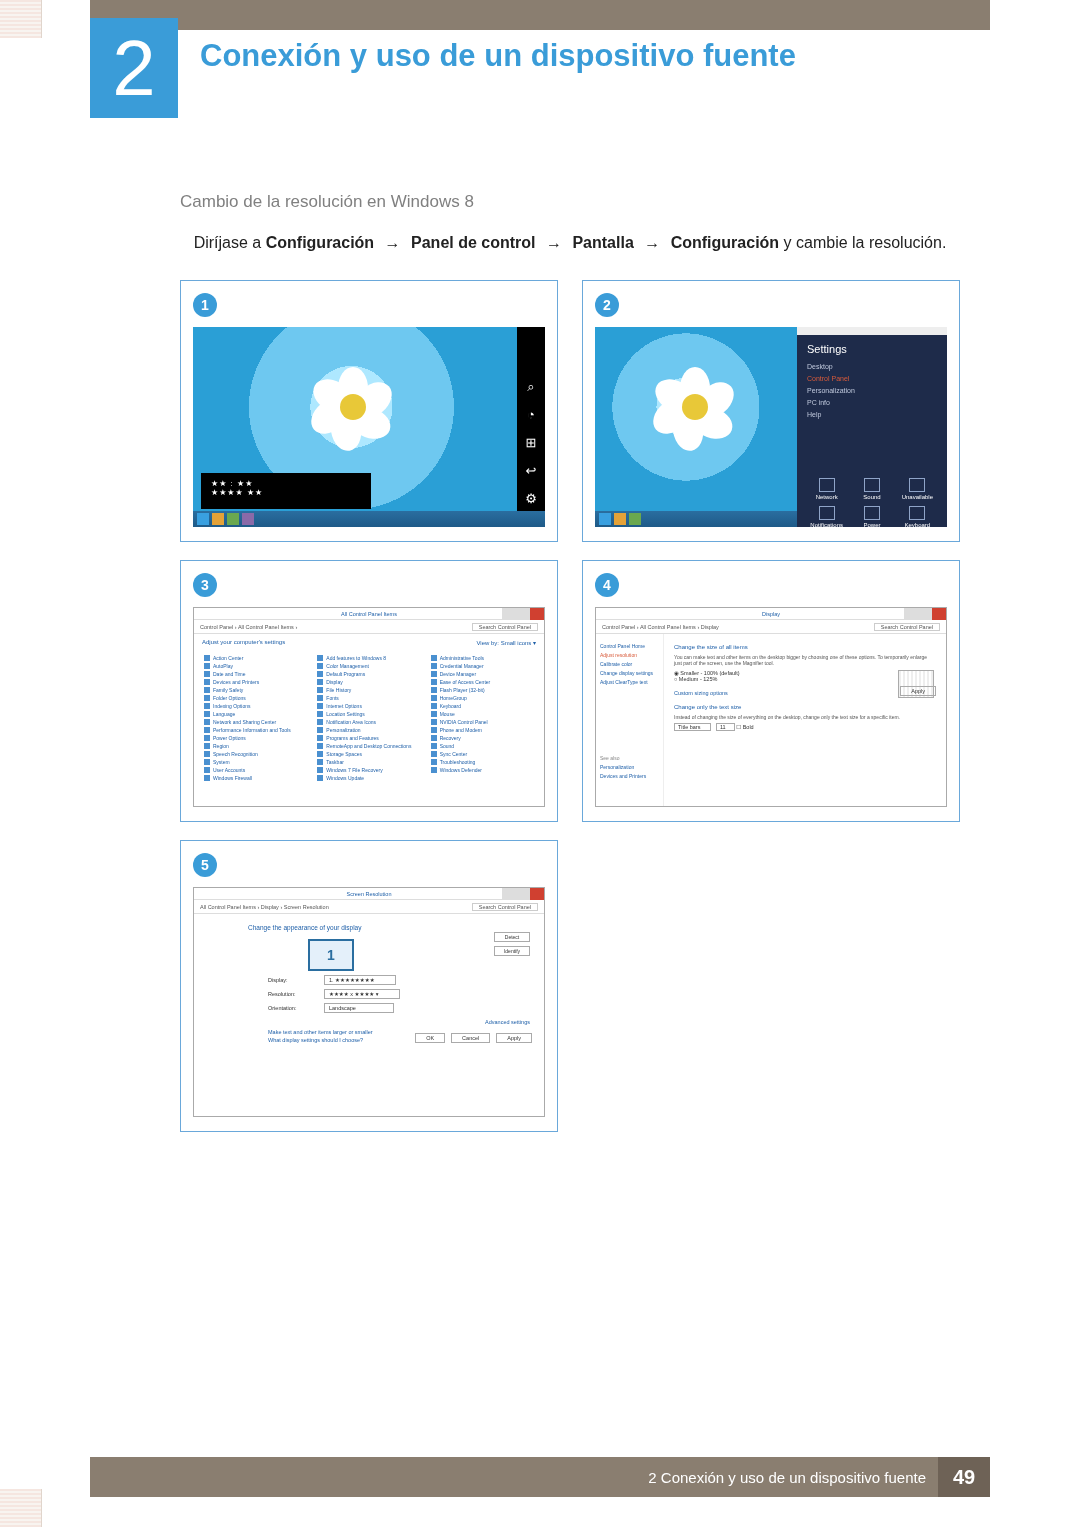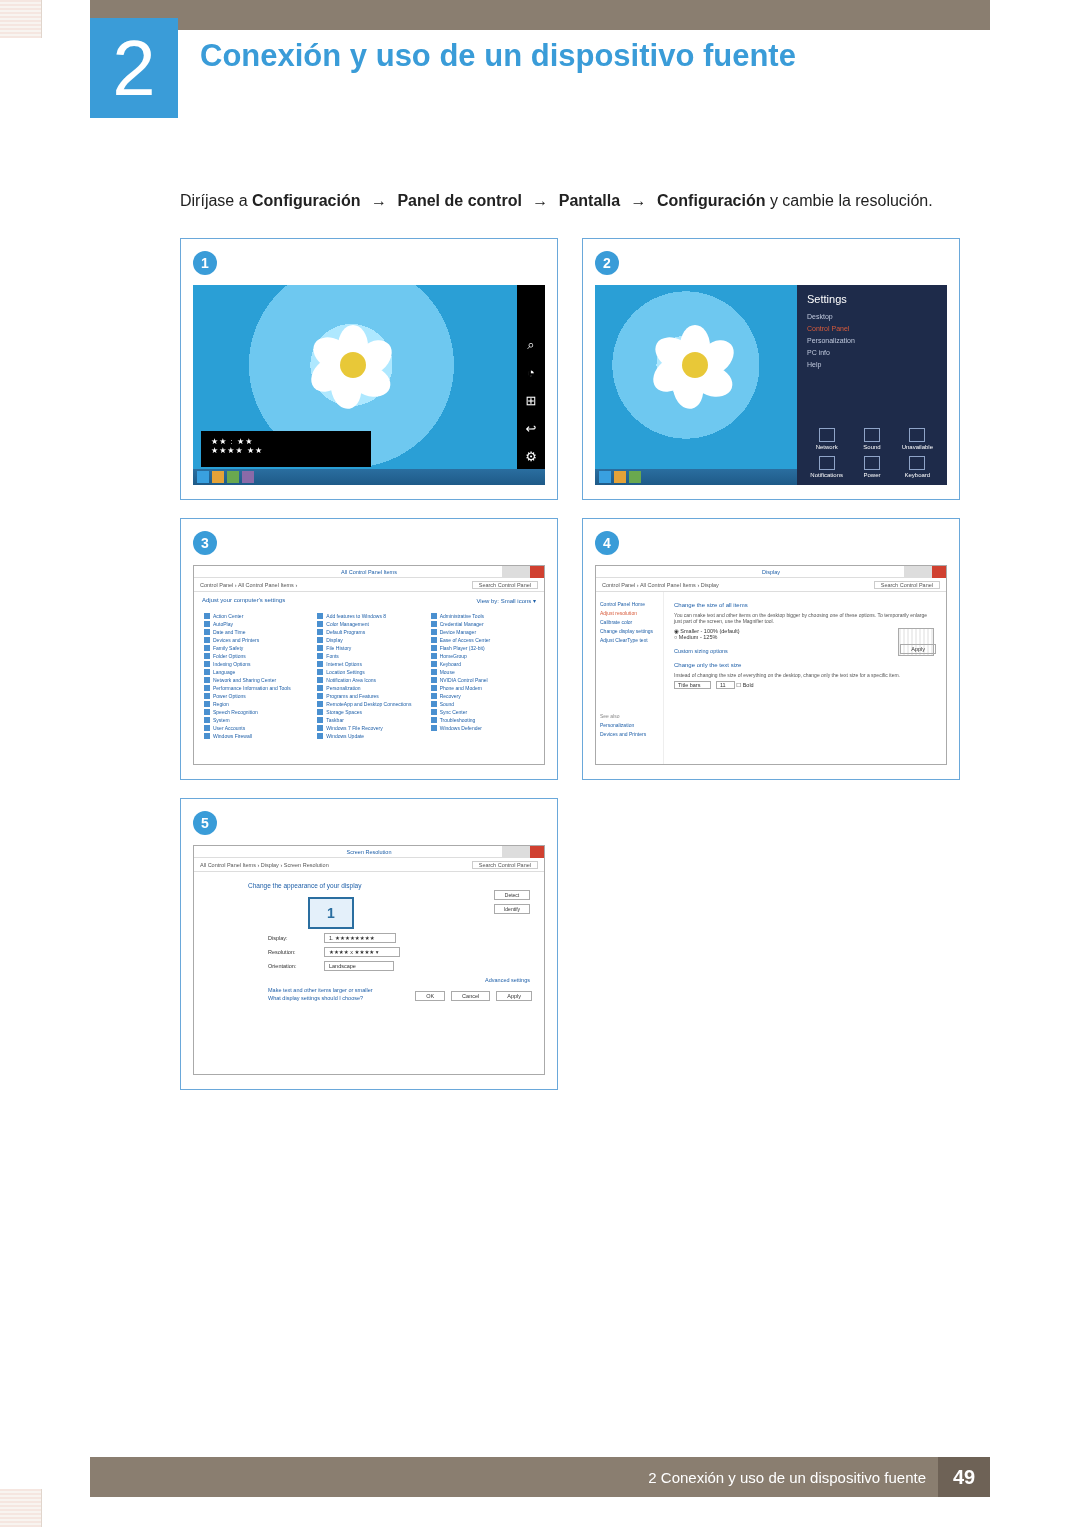--- a/index.html
+++ b/index.html
@@ -57,20 +57,21 @@
   .section-heading {
     color: #808080;
     font-size: 17px;
     margin-bottom: 22px;
     font-weight: normal;
   }
   .body-text {
     color: #222;
     font-size: 16px;
     margin-bottom: 28px;
+    text-align: center;
   }
   .body-text .arrow { margin: 0 6px; }
   .step-row {
     display: flex;
     gap: 24px;
     margin-bottom: 18px;
   }
   .step-box {
     border: 1px solid #6aa8da;
     width: 378px;
@@ -127,21 +128,21 @@
     position:absolute;left:8px;bottom:18px;width:170px;height:36px;background:#000;color:#fff;
     font-size:8px;padding:6px 10px;letter-spacing:1px;
   }
   .taskbar{position:absolute;left:0;bottom:0;width:100%;height:16px;background:linear-gradient(#2a6ea0,#1e5a88);display:flex;align-items:center;padding:0 4px;gap:3px;}
   .tb-ico{width:12px;height:12px;background:#e4a238;}
   .tb-ico.b{background:#39a0e0;}
   .tb-ico.g{background:#6aa84f;}
   .tb-ico.p{background:#8a6aa8;}
   
   .settings-pane{
-    position:absolute;right:0;top:0;width:150px;height:100%;
+    position:absolute;right:0;top:8px;width:150px;height:100%;
     background:#1e2b4a;color:#fff;font-size:7px;padding:8px 10px;
   }
   .settings-pane h4{font-size:11px;margin-bottom:8px;font-weight:normal;}
   .sp-link{margin:5px 0;color:#bfc8dc;font-size:7px;}
   .sp-link.hi{color:#d85a3a;}
   .sp-icons{display:grid;grid-template-columns:repeat(3,1fr);gap:6px;margin-top:60px;}
   .sp-ic{text-align:center;font-size:6px;}
   .sp-ic .box{width:16px;height:14px;border:1px solid #8fa4c8;margin:0 auto 2px;}
   
   .win{position:absolute;inset:0;background:#fff;border:1px solid #aaa;font-size:5.5px;}
@@ -189,20 +190,21 @@
 <body>
 
 <div class="page-edge-left"></div>
 <div class="page-edge-bottom"></div>
 <div class="top-bar"></div>
 
 <div class="chapter-badge">2</div>
 <div class="chapter-title">Conexión y uso de un dispositivo fuente</div>
 
 <div class="content">
+  <div class="section-heading">Cambio de la resolución en Windows 8</div>
   <div class="body-text">
     <span>Diríjase a </span>
     <b>Configuración</b>
     <span class="arrow">→</span>
     <b>Panel de control</b>
     <span class="arrow">→</span>
     <b>Pantalla</b>
     <span class="arrow">→</span>
     <b>Configuración</b>
     <span> y cambie la resolución.</span>

